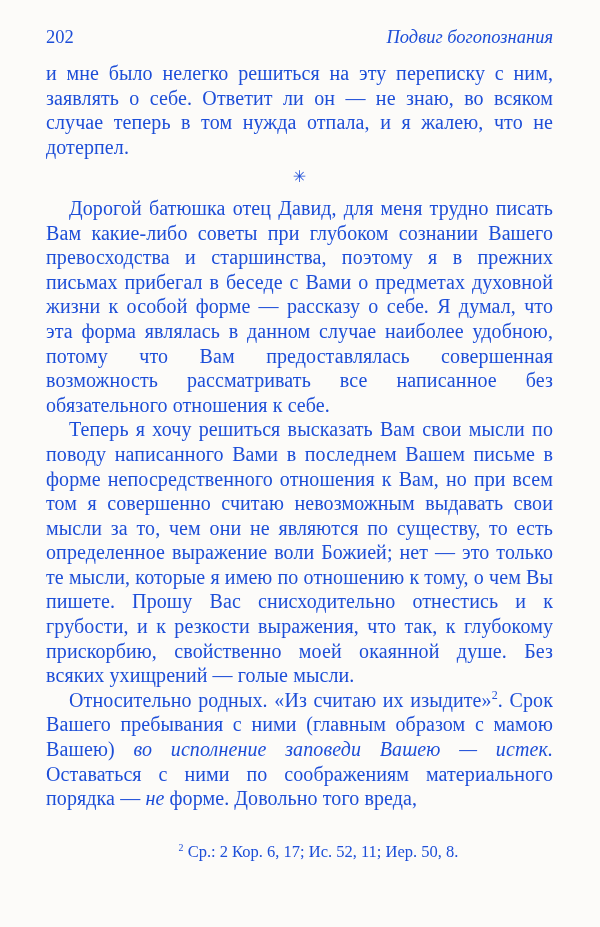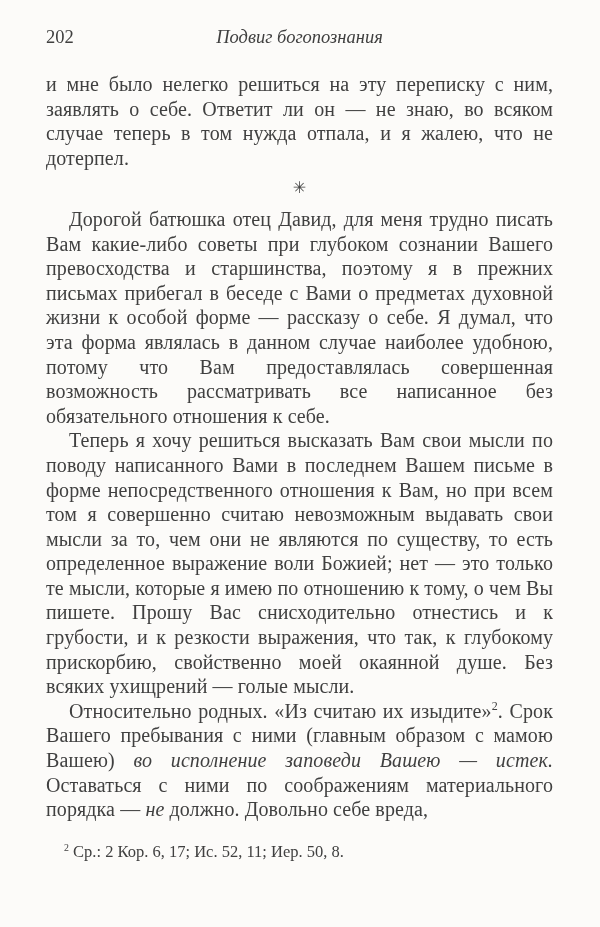--- a/index.html
+++ b/index.html
@@ -30,25 +30,25 @@
   .page-number {
     position: absolute;
     left: 0;
     top: 0;
   }
   .running-title {
     position: absolute;
     left: 0;
     right: 0;
     top: 0;
-    text-align: center;
+    text-align: right;
     font-style: italic;
   }
   .page-body {
-    margin-top: 24px;
+    margin-top: 13px;
     font-size: 20px;
     line-height: 24.6px;
     text-align: justify;
     letter-spacing: 0.1px;
   }
   .para {
     margin: 0;
   }
   .para.indent {
     text-indent: 23px;
@@ -63,44 +63,44 @@
   sup {
     font-size: 0.6em;
     line-height: 0;
     vertical-align: super;
   }
   em {
     font-style: italic;
   }
   .footnote {
     position: absolute;
-    left: 42px;
+    left: 62px;
     right: 47px;
     top: 842px;
     font-size: 16.5px;
     line-height: 20px;
     text-indent: 22px;
-    text-align: left;
+    text-align: center;
   }
 </style>
 </head>
 <body style="background: rgb(252, 251, 249);">
 
-<div class="page" style="color: #404040;">
+<div class="page" style="color: #1d4ed8;">
 
   <div class="page-header">
     <span class="page-number">202</span>
     <span class="running-title">Подвиг богопознания</span>
   </div>
 
   <div class="page-body">
       <p class="para"><span>и мне было нелегко решиться на эту переписку с ним, заявлять о себе. Ответит ли он — не знаю, во всяком случае теперь в том нужда отпала, и я жалею, что не дотерпел.</span></p>
       <div class="separator">✳</div>
       <p class="para indent"><span>Дорогой батюшка отец Давид, для меня трудно писать Вам какие-либо советы при глубоком сознании Вашего превосходства и старшинства, поэтому я в прежних письмах прибегал в беседе с Вами о предметах духовной жизни к особой форме — рассказу о себе. Я думал, что эта форма являлась в данном случае наиболее удобною, потому что Вам предоставлялась совершенная возможность рассматривать все написанное без обязательного отношения к себе.</span></p>
       <p class="para indent"><span>Теперь я хочу решиться высказать Вам свои мысли по поводу написанного Вами в последнем Вашем письме в форме непосредственного отношения к Вам, но при всем том я совершенно считаю невозможным выдавать свои мысли за то, чем они не являются по существу, то есть определенное выражение воли Божией; нет — это только те мысли, которые я имею по отношению к тому, о чем Вы пишете. Прошу Вас снисходительно отнестись и к грубости, и к резкости выражения, что так, к глубокому прискорбию, свойственно моей окаянной душе. Без всяких ухищрений — голые мысли.</span></p>
-      <p class="para indent"><span>Относительно родных. «Из считаю их изыдите»</span><sup>2</sup><span>. Срок Вашего пребывания с ними (главным образом с мамою Вашею) </span><em>во исполнение заповеди Вашею — истек.</em><span> Оставаться с ними по соображениям материального порядка — </span><em>не</em><span> должно. Довольно себе вреда,</span></p>
+      <p class="para indent"><span>Относительно родных. «Из считаю их изыдите»</span><sup>2</sup><span>. Срок Вашего пребывания с ними (главным образом с мамою Вашею) </span><em>во исполнение заповеди Вашею — истек.</em><span> Оставаться с ними по соображениям материального порядка — </span><em>не</em><span> форме. Довольно того вреда,</span></p>
     </div>
 
   <div class="footnote">
     <sup>2</sup><span> Ср.: 2 Кор. 6, 17; Ис. 52, 11; Иер. 50, 8.</span>
   </div>
 
 </div>
 
 </body></html>

